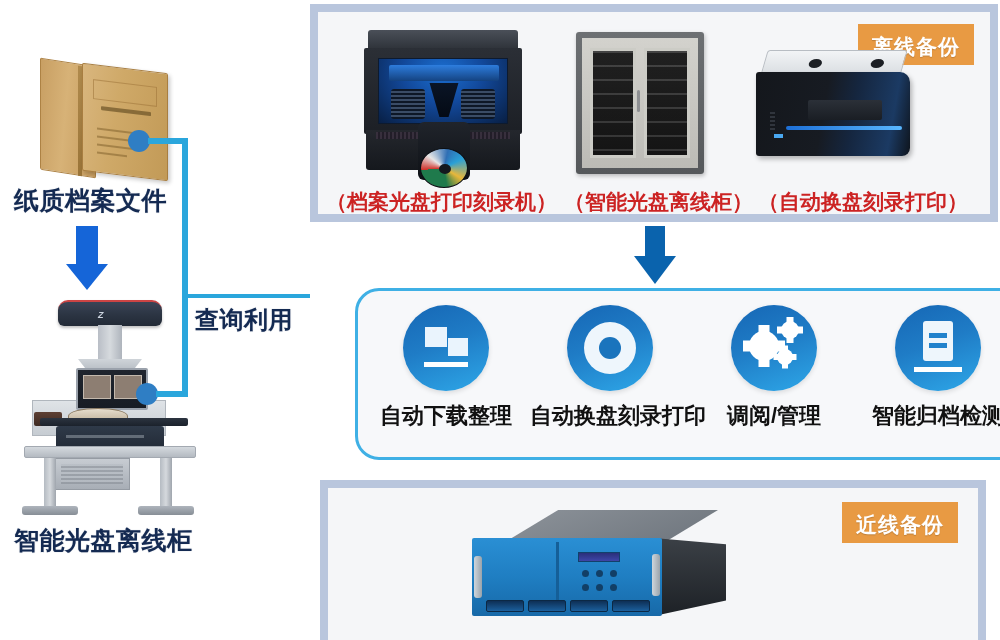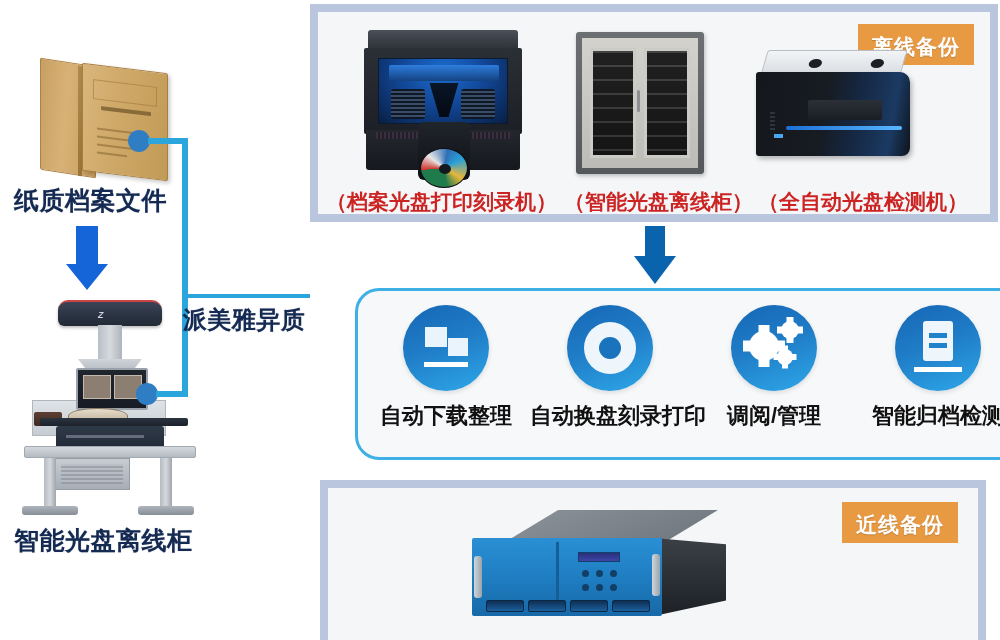--- a/index.html
+++ b/index.html
@@ -400,21 +400,21 @@
     <div class="conn" style="left:182px; top:150px; width:6px; height:245px;"></div>
   </div>
 
   <div>
     <div class="conn-dot" style="left:136px; top:383px;"></div>
     <div class="conn" style="left:156px; top:391px; width:32px; height:6px;"></div>
   </div>
 
   <div class="mid-divider"></div>
 
-  <div id="query-use" class="mid-text label-navy">派美雅异质</div>
+  <div id="query-use" class="mid-text label-navy">查询利用</div>
 
   <div id="panel-offline" class="outer-panel">
 
     <div class="badge" style="right:16px; top:12px;">离线备份</div>
 
     <div class="dev-printer">
       <div class="pr-top"></div>
       <div class="pr-body">
         <div class="pr-window">
           <div class="pr-mech"></div>
@@ -447,21 +447,21 @@
         <div class="ck-knob" style="left:44px;"></div>
         <div class="ck-knob" style="left:106px;"></div>
       </div>
       <div class="ck-body">
         <div class="ck-vent"></div>
         <div class="ck-tray"></div>
         <div class="ck-strip"></div>
         <div class="ck-led"></div>
       </div>
     </div>
-    <div class="dev-label" style="left:440px; top:176px;">（全自动光盘检测机）</div>
+    <div class="dev-label" style="left:440px; top:176px;">（自动换盘刻录打印）</div>
   </div>
 
   <div id="flow-arrow">
     <div class="sh"></div>
       <div class="hd"></div>
   </div>
 
   <div id="panel-features">
     <div class="feature-row">
 

